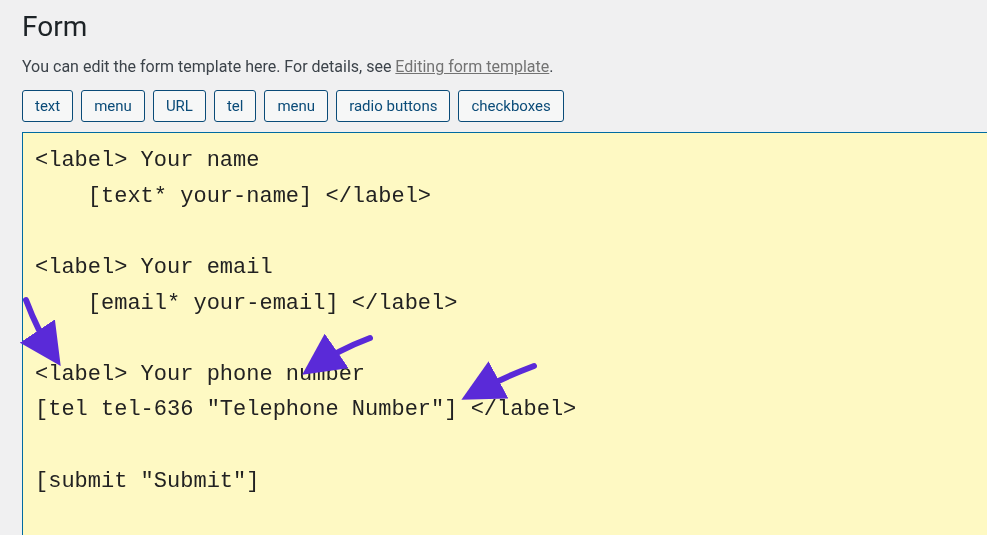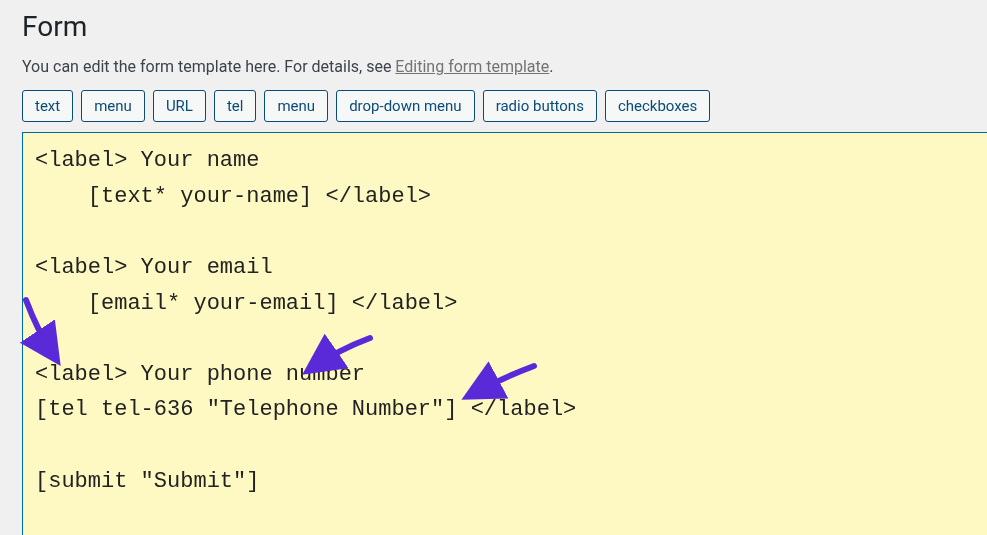--- a/index.html
+++ b/index.html
@@ -79,21 +79,20 @@
   <p class="intro">
     <span>You can edit the form template here. For details, see </span><a href="#">Editing form template</a><span>.</span>
   </p>
 
   <div class="tag-row">
     <button class="tag-btn">text</button>
     <button class="tag-btn">menu</button>
     <button class="tag-btn">URL</button>
     <button class="tag-btn">tel</button>
     <button class="tag-btn">menu</button>
-    <button class="tag-btn">drop-down menu</button>
     <button class="tag-btn">radio buttons</button>
     <button class="tag-btn">checkboxes</button>
   </div>
 
   <div class="editor">&lt;label&gt; Your name
     [text* your-name] &lt;/label&gt;
 
 &lt;label&gt; Your email
     [email* your-email] &lt;/label&gt;
 

